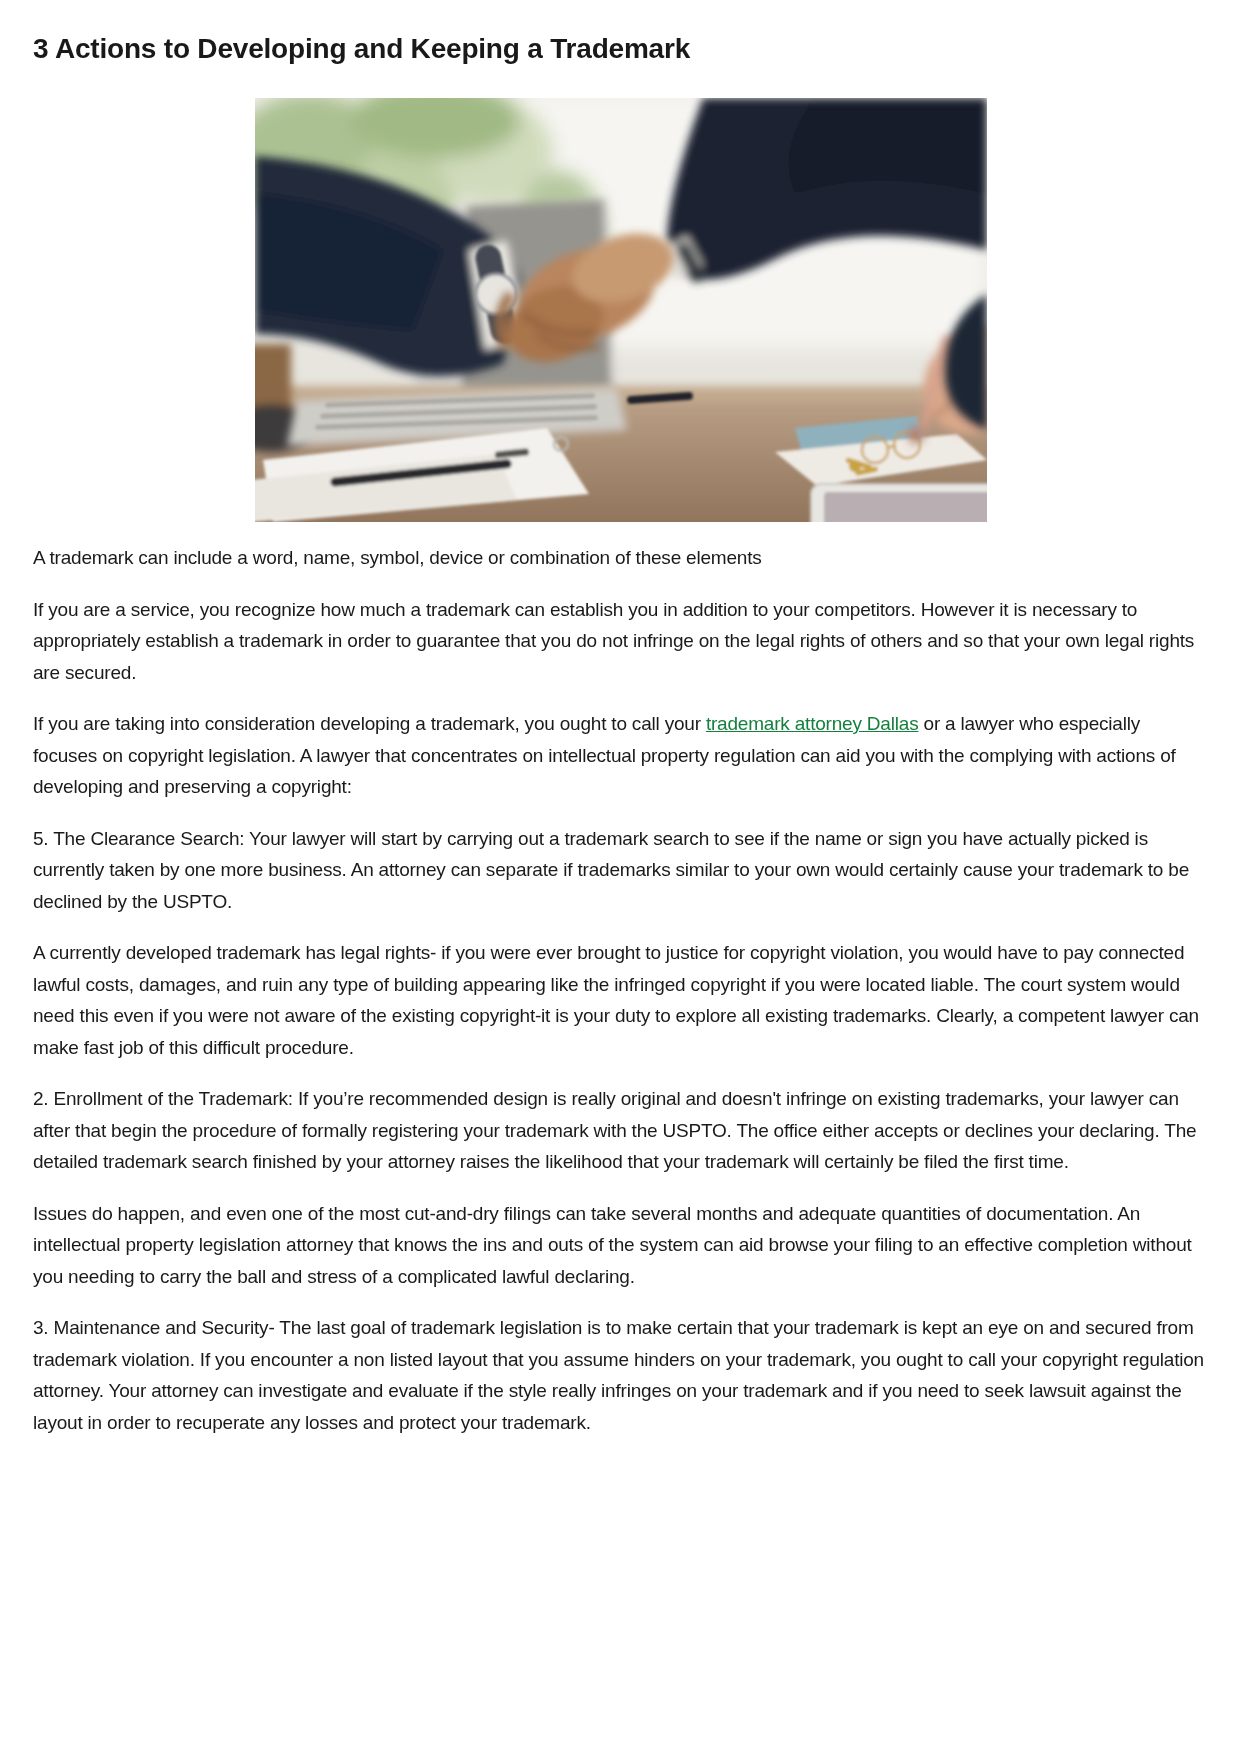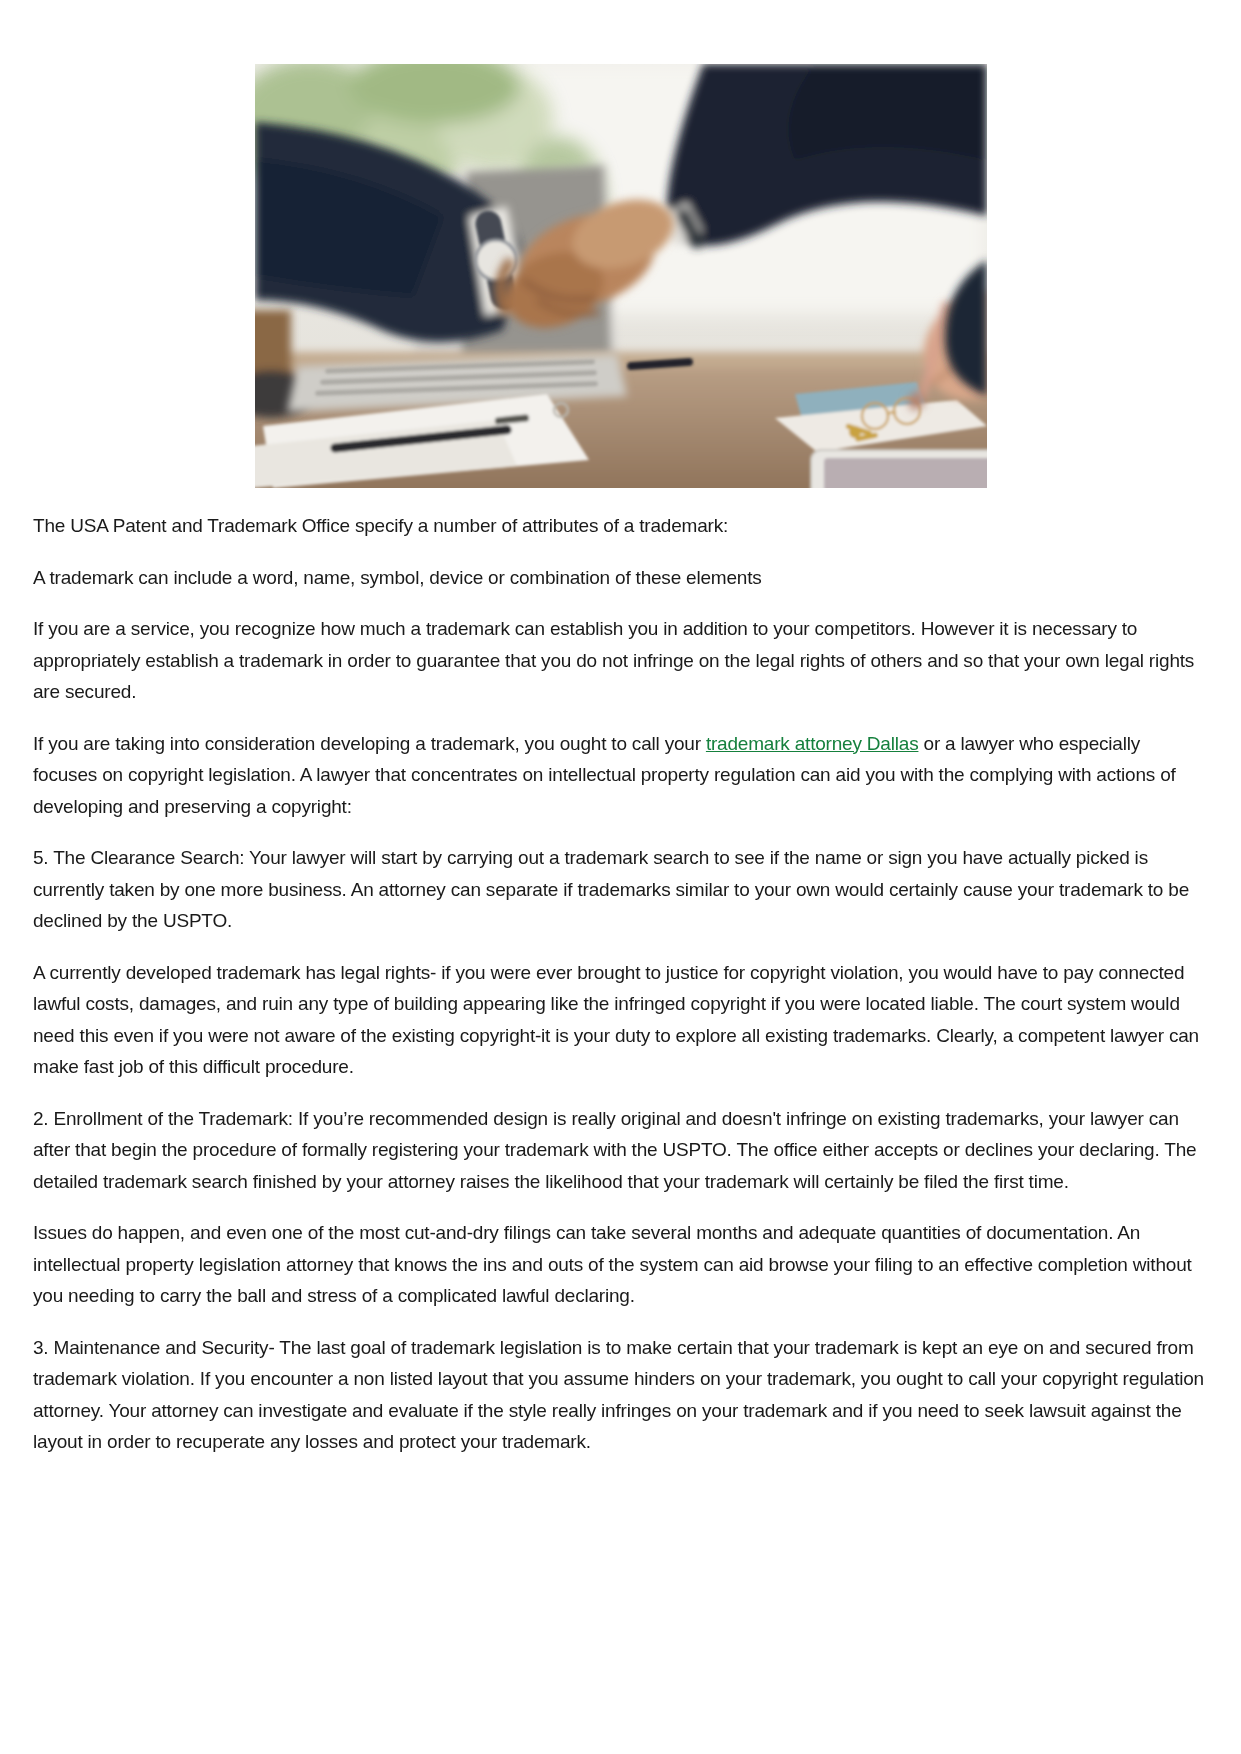--- a/index.html
+++ b/index.html
@@ -43,20 +43,21 @@
     color: #15803d;
     text-decoration: underline;
     cursor: pointer;
   }
 </style>
 </head>
 <body>
 
 <div class="page">
 
+  <h1 class="title">3 Actions to Developing and Keeping a Trademark</h1>
 
   <figure class="hero">
     <svg viewBox="0 0 732 424" width="732" height="424">
       <defs>
         <filter id="blurA" x="-30%" y="-30%" width="160%" height="160%">
             <feGaussianBlur stdDeviation="9"></feGaussianBlur>
           </filter>
         <filter id="blurB" x="-30%" y="-30%" width="160%" height="160%">
             <feGaussianBlur stdDeviation="4"></feGaussianBlur>
           </filter>
@@ -172,21 +173,20 @@
         <ellipse cx="332" cy="196" rx="70" ry="44" fill="#b9855d" transform="rotate(-18 332 196)"></ellipse>
         <ellipse cx="300" cy="226" rx="50" ry="36" fill="#a9744c" transform="rotate(-20 300 226)"></ellipse>
         <ellipse cx="368" cy="170" rx="52" ry="32" fill="#c79a72" transform="rotate(-18 368 170)"></ellipse>
         <path d="M268 216 q 32 26 72 18" stroke="#8f5f3c" stroke-width="6" fill="none"></path>
         <path d="M282 236 q 28 20 62 12" stroke="#8f5f3c" stroke-width="5" fill="none"></path>
         <path d="M256 196 q -20 28 -4 54" stroke="#9a6a44" stroke-width="10" fill="none"></path>
       </g>
     </svg>
   </figure>
 
-  <p class="para first">The USA Patent and Trademark Office specify a number of attributes of a trademark:</p>
   <p class="para">A trademark can include a word, name, symbol, device or combination of these elements</p>
   <p class="para">If you are a service, you recognize how much a trademark can establish you in addition to your competitors. However it is necessary to appropriately establish a trademark in order to guarantee that you do not infringe on the legal rights of others and so that your own legal rights are secured.</p>
 
   <p class="para"><span>If you are taking into consideration developing a trademark, you ought to call your </span><a href="#" class="link">trademark attorney Dallas</a><span> or a lawyer who especially focuses on copyright legislation. A lawyer that concentrates on intellectual property regulation can aid you with the complying with actions of developing and preserving a copyright:</span></p>
 
   <p class="para">5. The Clearance Search: Your lawyer will start by carrying out a trademark search to see if the name or sign you have actually picked is currently taken by one more business. An attorney can separate if trademarks similar to your own would certainly cause your trademark to be declined by the USPTO.</p>
   <p class="para">A currently developed trademark has legal rights- if you were ever brought to justice for copyright violation, you would have to pay connected lawful costs, damages, and ruin any type of building appearing like the infringed copyright if you were located liable. The court system would need this even if you were not aware of the existing copyright-it is your duty to explore all existing trademarks. Clearly, a competent lawyer can make fast job of this difficult procedure.</p>
   <p class="para">2. Enrollment of the Trademark: If you’re recommended design is really original and doesn't infringe on existing trademarks, your lawyer can after that begin the procedure of formally registering your trademark with the USPTO. The office either accepts or declines your declaring. The detailed trademark search finished by your attorney raises the likelihood that your trademark will certainly be filed the first time.</p>
   <p class="para">Issues do happen, and even one of the most cut-and-dry filings can take several months and adequate quantities of documentation. An intellectual property legislation attorney that knows the ins and outs of the system can aid browse your filing to an effective completion without you needing to carry the ball and stress of a complicated lawful declaring.</p>
   <p class="para">3. Maintenance and Security- The last goal of trademark legislation is to make certain that your trademark is kept an eye on and secured from trademark violation. If you encounter a non listed layout that you assume hinders on your trademark, you ought to call your copyright regulation attorney. Your attorney can investigate and evaluate if the style really infringes on your trademark and if you need to seek lawsuit against the layout in order to recuperate any losses and protect your trademark.</p>

